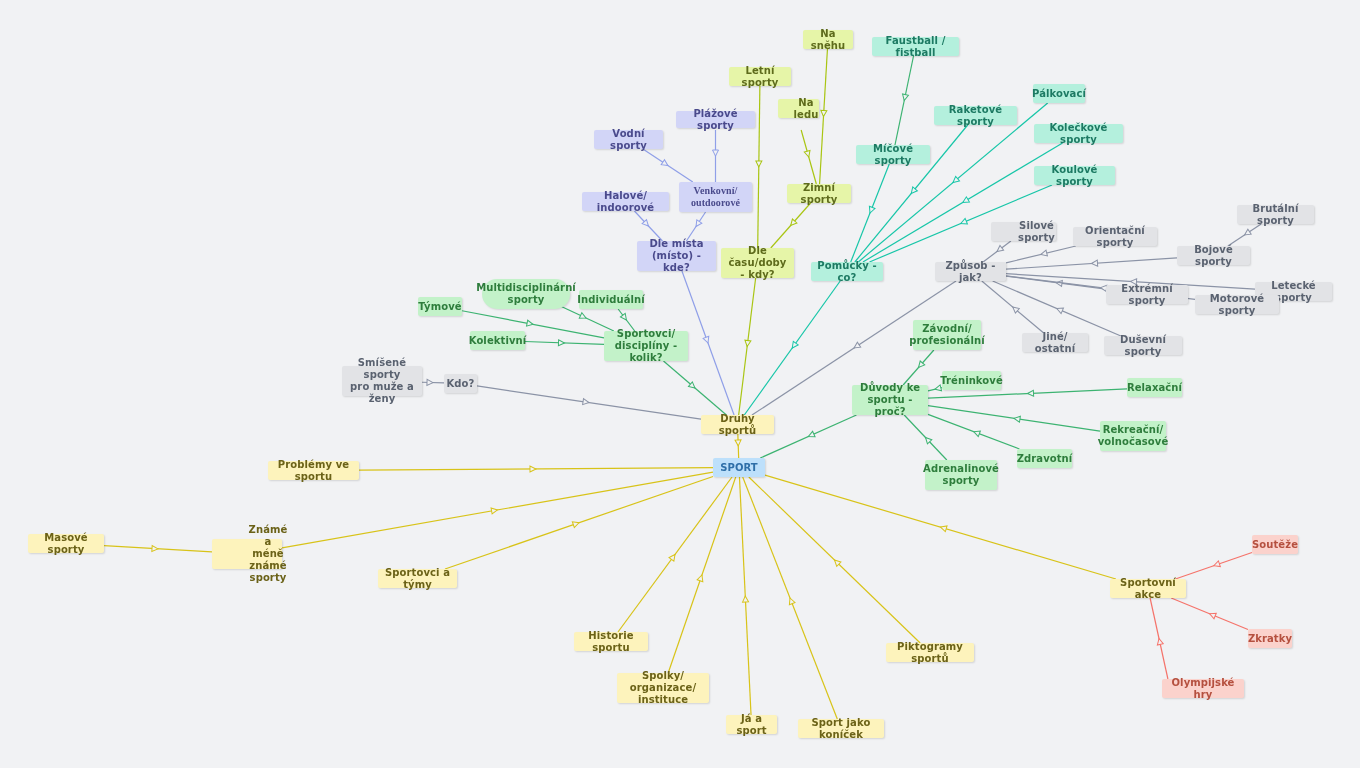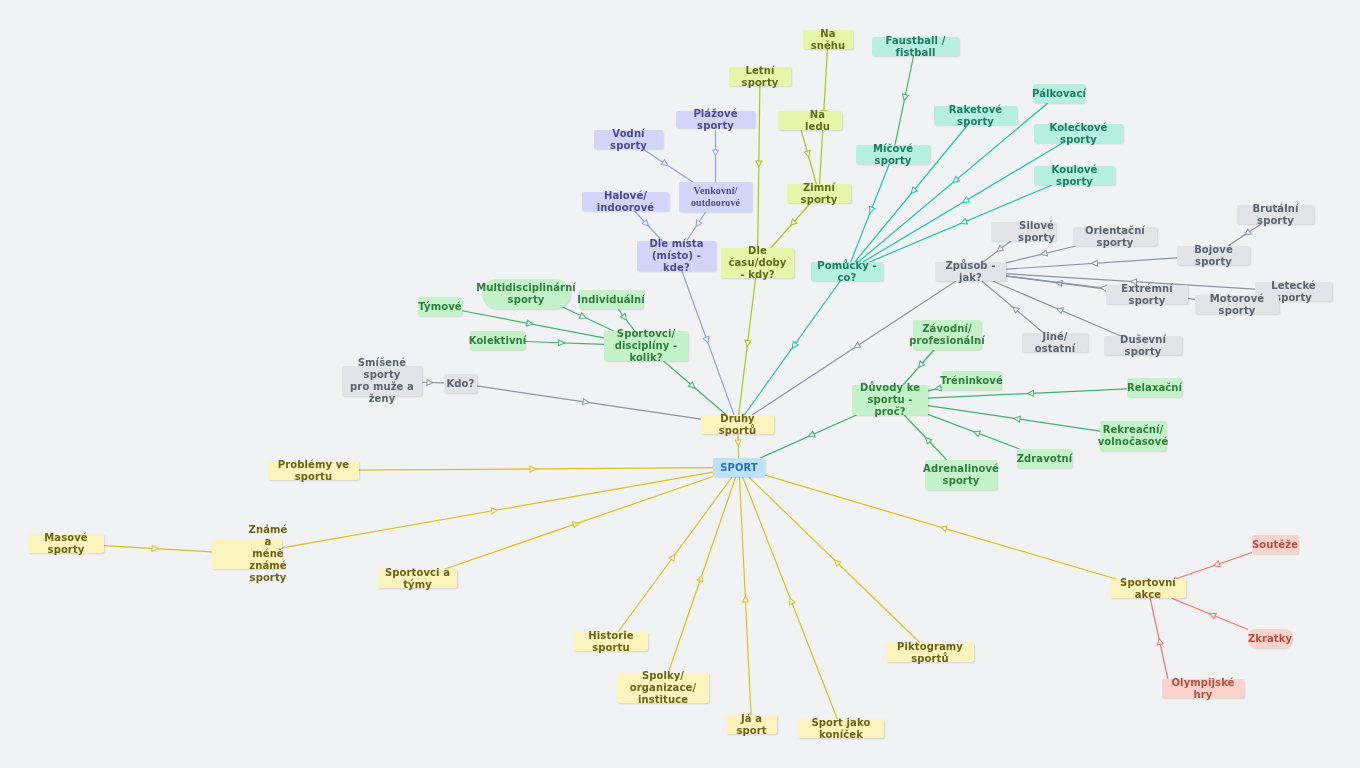--- a/index.html
+++ b/index.html
@@ -283,21 +283,21 @@
 (místo) - kde?</div>
       <div class="node n-purple" style="left: 679px; top: 182px; width: 73px; height: 30px; font-family: Liberation Serif, serif;">Venkovní/
 outdoorové</div>
       <div class="node n-purple" style="left: 582px; top: 192px; width: 87px; height: 19px;">Halové/ indoorové</div>
       <div class="node n-purple" style="left: 594px; top: 130px; width: 69px; height: 19px;">Vodní sporty</div>
       <div class="node n-purple" style="left: 676px; top: 111px; width: 79px; height: 17px;">Plážové sporty</div>
       <div class="node n-lime" style="left: 721px; top: 248px; width: 73px; height: 30px;">Dle času/doby
 - kdy?</div>
       <div class="node n-lime" style="left: 729px; top: 67px; width: 62px; height: 19px;">Letní sporty</div>
       <div class="node n-lime" style="left: 787px; top: 184px; width: 64px; height: 19px;">Zimní sporty</div>
-      <div class="node n-lime" style="left: 778px; top: 111px; width: 64px; height: 19px; padding-left: 21px;">Na ledu</div>
+      <div class="node n-lime" style="left: 778px; top: 99px; width: 41px; height: 19px; padding-left: 21px;">Na ledu</div>
       <div class="node n-lime" style="left: 803px; top: 30px; width: 50px; height: 19px;">Na sněhu</div>
       <div class="node n-mint" style="left: 811px; top: 262px; width: 72px; height: 19px;">Pomůcky - co?</div>
       <div class="node n-mint" style="left: 856px; top: 145px; width: 74px; height: 19px;">Míčové sporty</div>
       <div class="node n-mint" style="left: 872px; top: 37px; width: 87px; height: 19px;">Faustball / fistball</div>
       <div class="node n-mint" style="left: 934px; top: 106px; width: 83px; height: 19px;">Raketové sporty</div>
       <div class="node n-mint" style="left: 1033px; top: 84px; width: 52px; height: 19px;">Pálkovací</div>
       <div class="node n-mint" style="left: 1034px; top: 124px; width: 89px; height: 19px;">Kolečkové sporty</div>
       <div class="node n-mint" style="left: 1034px; top: 166px; width: 81px; height: 19px;">Koulové sporty</div>
       <div class="node n-grey" style="left: 935px; top: 262px; width: 71px; height: 19px;">Způsob - jak?</div>
       <div class="node n-grey" style="left: 991px; top: 222px; width: 65px; height: 19px; padding-left: 32px;">Silové sporty</div>
@@ -336,16 +336,16 @@
       <div class="node n-yellow" style="left: 28px; top: 534px; width: 76px; height: 19px;">Masové sporty</div>
       <div class="node n-yellow" style="left: 378px; top: 569px; width: 79px; height: 19px;">Sportovci a týmy</div>
       <div class="node n-yellow" style="left: 574px; top: 632px; width: 74px; height: 19px;">Historie sportu</div>
       <div class="node n-yellow" style="left: 617px; top: 673px; width: 92px; height: 30px;">Spolky/ organizace/
 instituce</div>
       <div class="node n-yellow" style="left: 726px; top: 715px; width: 51px; height: 19px;">Já a sport</div>
       <div class="node n-yellow" style="left: 798px; top: 719px; width: 86px; height: 19px;">Sport jako koníček</div>
       <div class="node n-yellow" style="left: 886px; top: 643px; width: 88px; height: 19px;">Piktogramy sportů</div>
       <div class="node n-yellow" style="left: 1110px; top: 579px; width: 76px; height: 19px;">Sportovní akce</div>
       <div class="node n-red" style="left: 1252px; top: 535px; width: 46px; height: 19px;">Soutěže</div>
-      <div class="node n-red" style="left: 1248px; top: 629px; width: 44px; height: 19px; border-radius: 8px;">Zkratky</div>
+      <div class="node n-red" style="left: 1248px; top: 629px; width: 44px; height: 19px;">Zkratky</div>
       <div class="node n-red" style="left: 1133px; top: 679px; width: 82px; height: 19px; margin-left: 29px;">Olympijské hry</div>
     </div>
 </div>
 
 </body></html>

